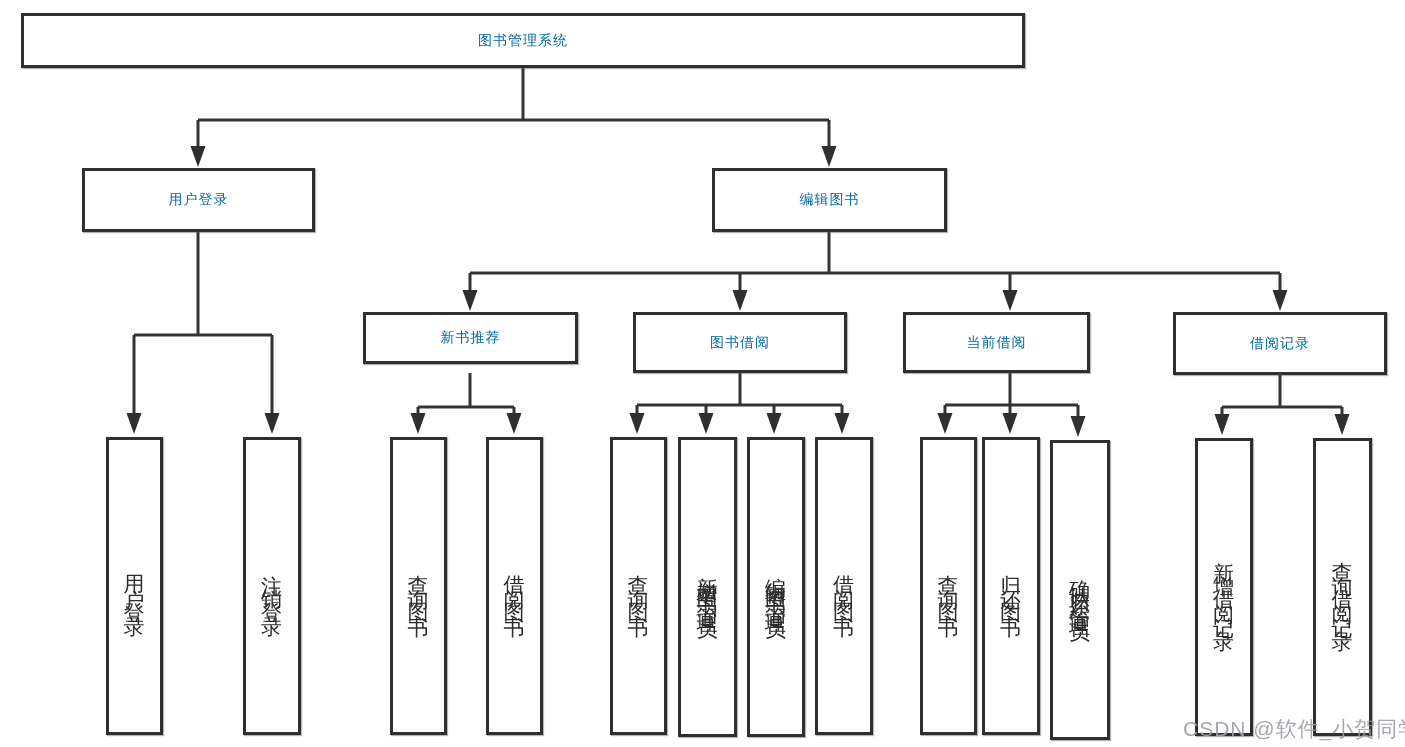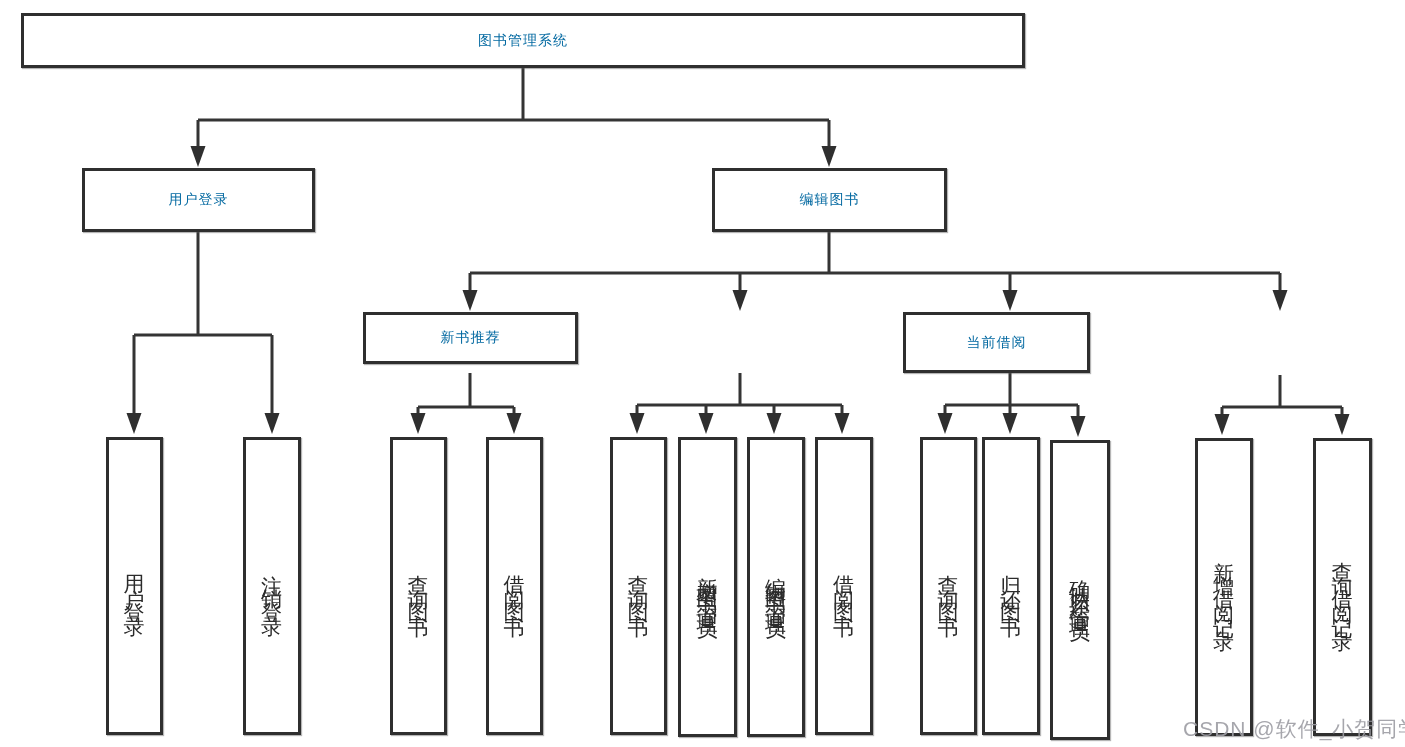--- a/index.html
+++ b/index.html
@@ -100,22 +100,28 @@
   <div class="box" style="left:82px;top:168px;width:233px;height:64px">
     <span class="hlabel">用户登录</span>
   </div>
   <div class="box" style="left:712px;top:168px;width:235px;height:64px">
     <span class="hlabel">编辑图书</span>
   </div>
 
   <div class="box" style="left:363px;top:312px;width:215px;height:52px">
     <span class="hlabel">新书推荐</span>
   </div>
+  <div class="box" style="left:633px;top:312px;width:214px;height:61px">
+    <span class="hlabel">图书借阅</span>
+  </div>
   <div class="box" style="left:903px;top:312px;width:187px;height:61px">
     <span class="hlabel">当前借阅</span>
+  </div>
+  <div class="box" style="left:1173px;top:312px;width:214px;height:63px">
+    <span class="hlabel">借阅记录</span>
   </div>
 
   <div class="box" style="left:106px;top:437px;width:57px;height:298px">
     <span class="vtext">用户登录</span>
   </div>
   <div class="box" style="left:243px;top:437px;width:58px;height:298px">
     <span class="vtext">注销登录</span>
   </div>
 
   <div class="box" style="left:390px;top:437px;width:57px;height:298px">

